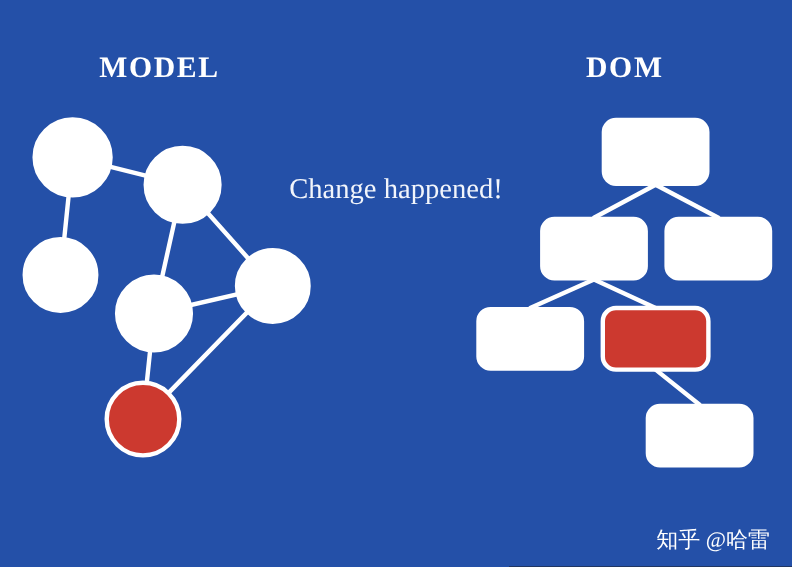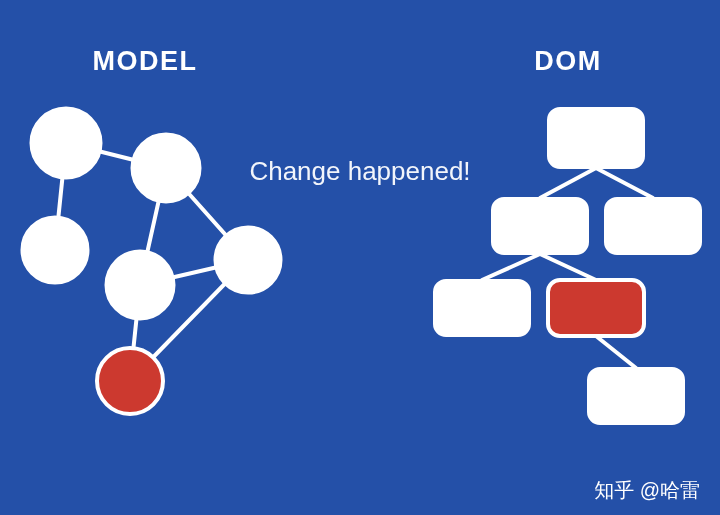--- a/index.html
+++ b/index.html
@@ -5,21 +5,21 @@
   html, body {
     margin: 0;
     padding: 0;
     background: #1f1f1f;
   }
   #stage {
     position: relative;
     width: 720px;
     height: 515px;
     overflow: hidden;
-    font-family: Liberation Sans, sans-serif;
+    font-family: Liberation Serif, serif;
     background: #2450a8;
   }
   #diagram {
     position: absolute;
     left: 0;
     top: 0;
     width: 720px;
     height: 515px;
     display: block;
   }

